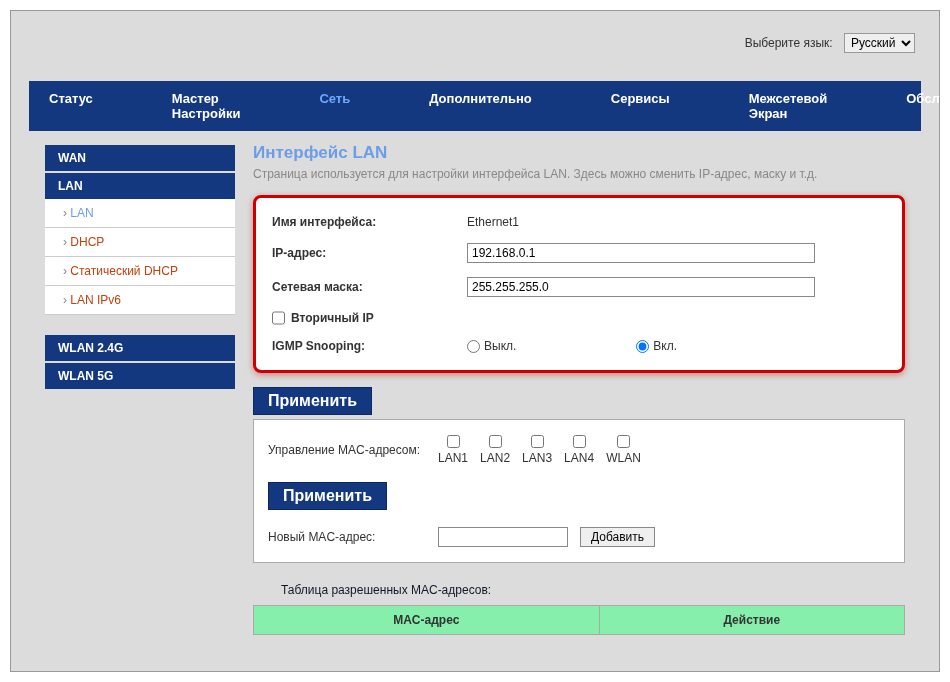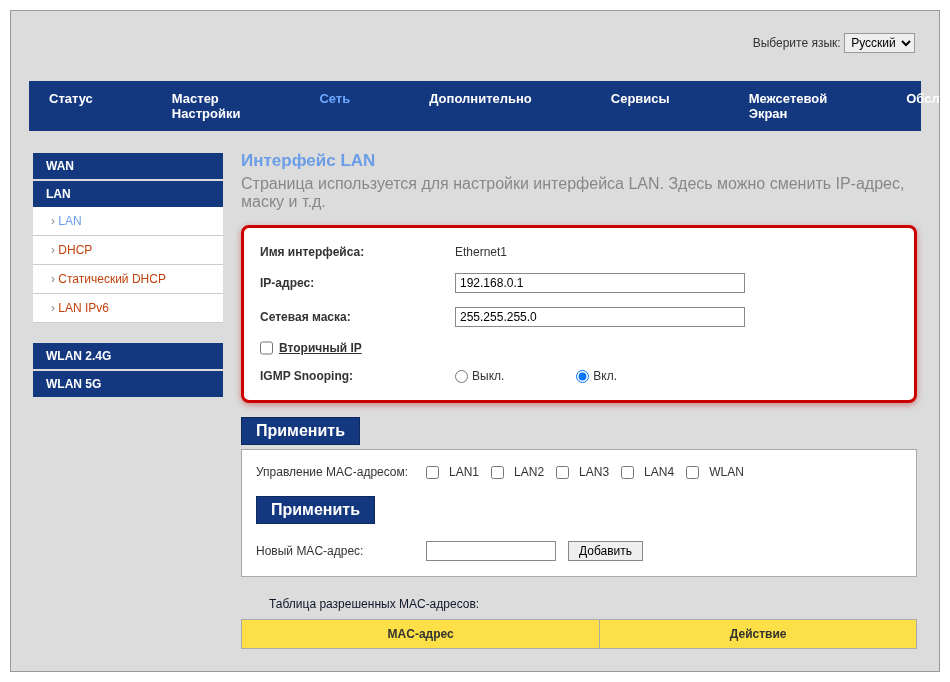--- a/index.html
+++ b/index.html
@@ -1,52 +1,52 @@
 <!DOCTYPE html>
 <html><head>
 <meta charset="utf-8">
 <style>
 * { box-sizing: border-box; margin: 0; padding: 0; }
 body { font-family: Arial, sans-serif; font-size: 12px; background: #fff; }
 .outer-frame { width: 950px; height: 682px; padding: 10px; background: #fff; }
 .page { width: 100%; height: 100%; background: #dcdcdc; border: 1px solid #999; position: relative; }
 .lang-bar { position: absolute; top: 22px; right: 24px; font-size: 12px; color: #333; }
-.lang-bar select { font-size: 12px; border: 1px solid #999; padding: 1px 2px; text-align: center; }
+.lang-bar select { margin-left: 8px; font-size: 12px; border: 1px solid #999; padding: 1px 2px; }
 .content-wrap { padding-top: 70px; }
 .topnav { background: #14387f; color: #fff; display: flex; margin: 0 18px; gap: 39px; }
 .topnav .tab { padding: 10px 20px; font-size: 13px; font-weight: bold; color: #fff; cursor: pointer; }
 .topnav .tab.active { color: #6fa8ff; }
-.main-area { display: flex; margin: 0 22px; padding-top: 20px; gap: 18px; }
+.main-area { display: flex; margin: 0 34px; padding-top: 12px; gap: 18px; }
 .sidebar { width: 190px; flex-shrink: 0; }
 .side-head { background: #14387f; color: #fff; font-weight: bold; padding: 5px 12px; margin-top: 2px; border: 1px solid #14387f; }
 .side-item { background: #fff; padding: 7px 18px; border-bottom: 1px solid #ccc; color: #c2410c; cursor: pointer; font-size: 12px; }
 .side-item:before { content: "› "; color: #888; }
 .side-item.selected { color: #6b9de8; }
 .gap { height: 18px; }
 .content { flex: 1; }
 .page-title { color: #6b9de8; font-size: 17px; font-weight: bold; margin-bottom: 4px; }
-.page-desc { color: #888; font-size: 16px; margin-bottom: 14px; }
+.page-desc { color: #888; font-size: 12px; margin-bottom: 14px; }
 .panel { background: #fff; border: 1px solid #aaa; padding: 8px 14px; margin-bottom: 10px; }
 .panel.hl { border: 3px solid #cc0000; border-radius: 8px; box-shadow: 0 2px 6px rgba(180,0,0,0.4); padding: 10px 16px; }
 .form-row { display: flex; align-items: center; padding: 7px 0; font-size: 12px; color: #333; }
 .form-row .lbl { width: 195px; font-weight: bold; color: #333; flex-shrink: 0; }
 .form-row .lbl-plain { width: 170px; color: #333; flex-shrink: 0; }
-.form-row input[type="text"] { border: 1px solid #888; padding: 2px 4px; font-size: 12px; width: 290px; }
+.form-row input[type="text"] { border: 1px solid #888; padding: 2px 4px; font-size: 12px; width: 348px; }
 .form-row .static-val { color: #333; }
-.radio-group { display: flex; gap: 72px; }
+.radio-group { display: flex; gap: 120px; }
 .radio-group label { display: flex; align-items: center; gap: 4px; font-weight: normal; }
 .btn { background: #14387f; color: #fff; border: 1px solid #0d275f; padding: 4px 14px; font-size: 16px; font-weight: bold; cursor: pointer; margin: 4px 0; }
 .btn-small { border: 1px solid #888; background: #efefef; padding: 2px 10px; font-size: 12px; cursor: pointer; }
-.chk-line { display: flex; gap: 6px; font-weight: bold; text-decoration: underline; }
+.chk-line { display: flex; gap: 6px; font-weight: bold; }
 .mac-ports { display: flex; gap: 12px; }
-.mac-ports label { display: flex; align-items: center; gap: 10px; font-weight: normal; }
+.mac-ports label { display: flex; align-items: center; gap: 3px; font-weight: normal; flex-direction: column; }
 .panel .inner-btn-row { padding: 6px 0; }
 .table-title { font-weight: normal; font-size: 12px; padding: 10px 14px 8px 28px; color: #0f172a; }
 .mac-table { width: 100%; border: 1px solid #aaa; border-collapse: collapse; }
-.mac-table th { background: #fde047; border: 1px solid #aaa; padding: 7px; font-size: 12px; font-weight: bold; color: #333; }
+.mac-table th { background: #86efac; border: 1px solid #aaa; padding: 7px; font-size: 12px; font-weight: bold; color: #333; }
 input[type="checkbox"], input[type="radio"] { margin: 0; }
 .newmac input[type="text"] { width: 130px; }
 </style>
 </head>
 <body>
 
 <div class="outer-frame">
 <div class="page">
 
   <div class="lang-bar">

